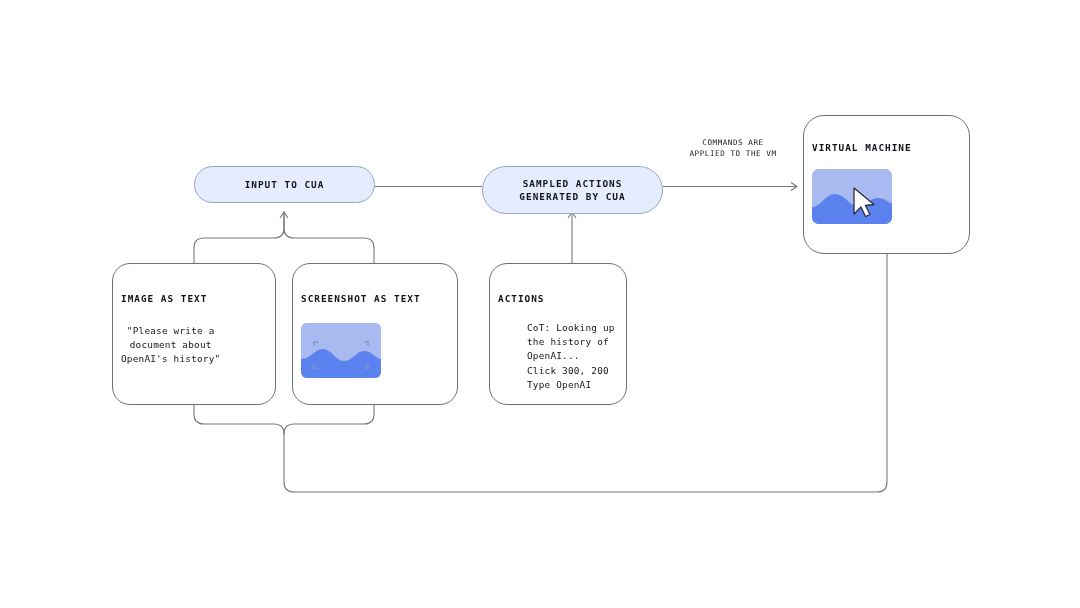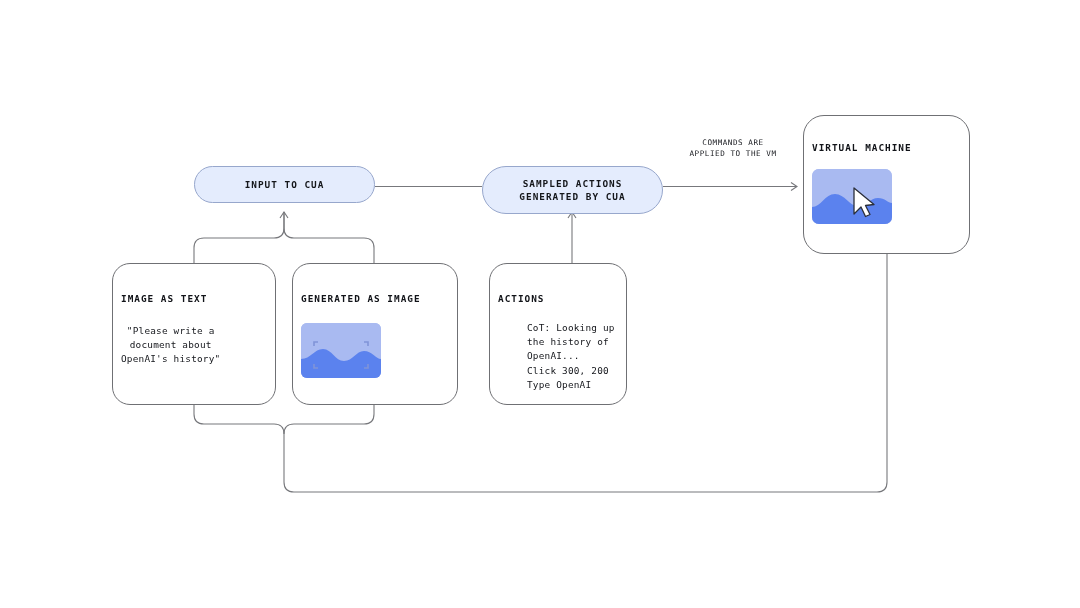--- a/index.html
+++ b/index.html
@@ -126,21 +126,21 @@
 APPLIED TO THE VM</div>
 
   <div class="box" id="box-task">
     <div class="box-title">IMAGE AS TEXT</div>
     <div class="box-body">"Please write a
 document about
 OpenAI's history"</div>
   </div>
 
   <div class="box" id="box-screen">
-    <div class="box-title">GENERATED AS IMAGE</div>
+    <div class="box-title">SCREENSHOT AS TEXT</div>
     <div class="thumb" id="thumb-screen">
       <svg viewBox="0 0 80 55" width="80" height="55">
         <rect x="0" y="0" width="80" height="55" fill="#a9baf1"></rect>
         <path d="M0 36 C10 36 13 26 22 26 C31 26 34 38 43 38 C52 38 55 28 63 28 C71 28 75 36 80 36 L80 55 L0 55 Z" fill="#5b82ee"></path>
         <g stroke="#8094d8" stroke-width="1.6" fill="none">
           <path d="M17 19 L13 19 L13 23"></path>
           <path d="M63 19 L67 19 L67 23"></path>
           <path d="M17 45 L13 45 L13 41"></path>
           <path d="M63 45 L67 45 L67 41"></path>
         </g>

